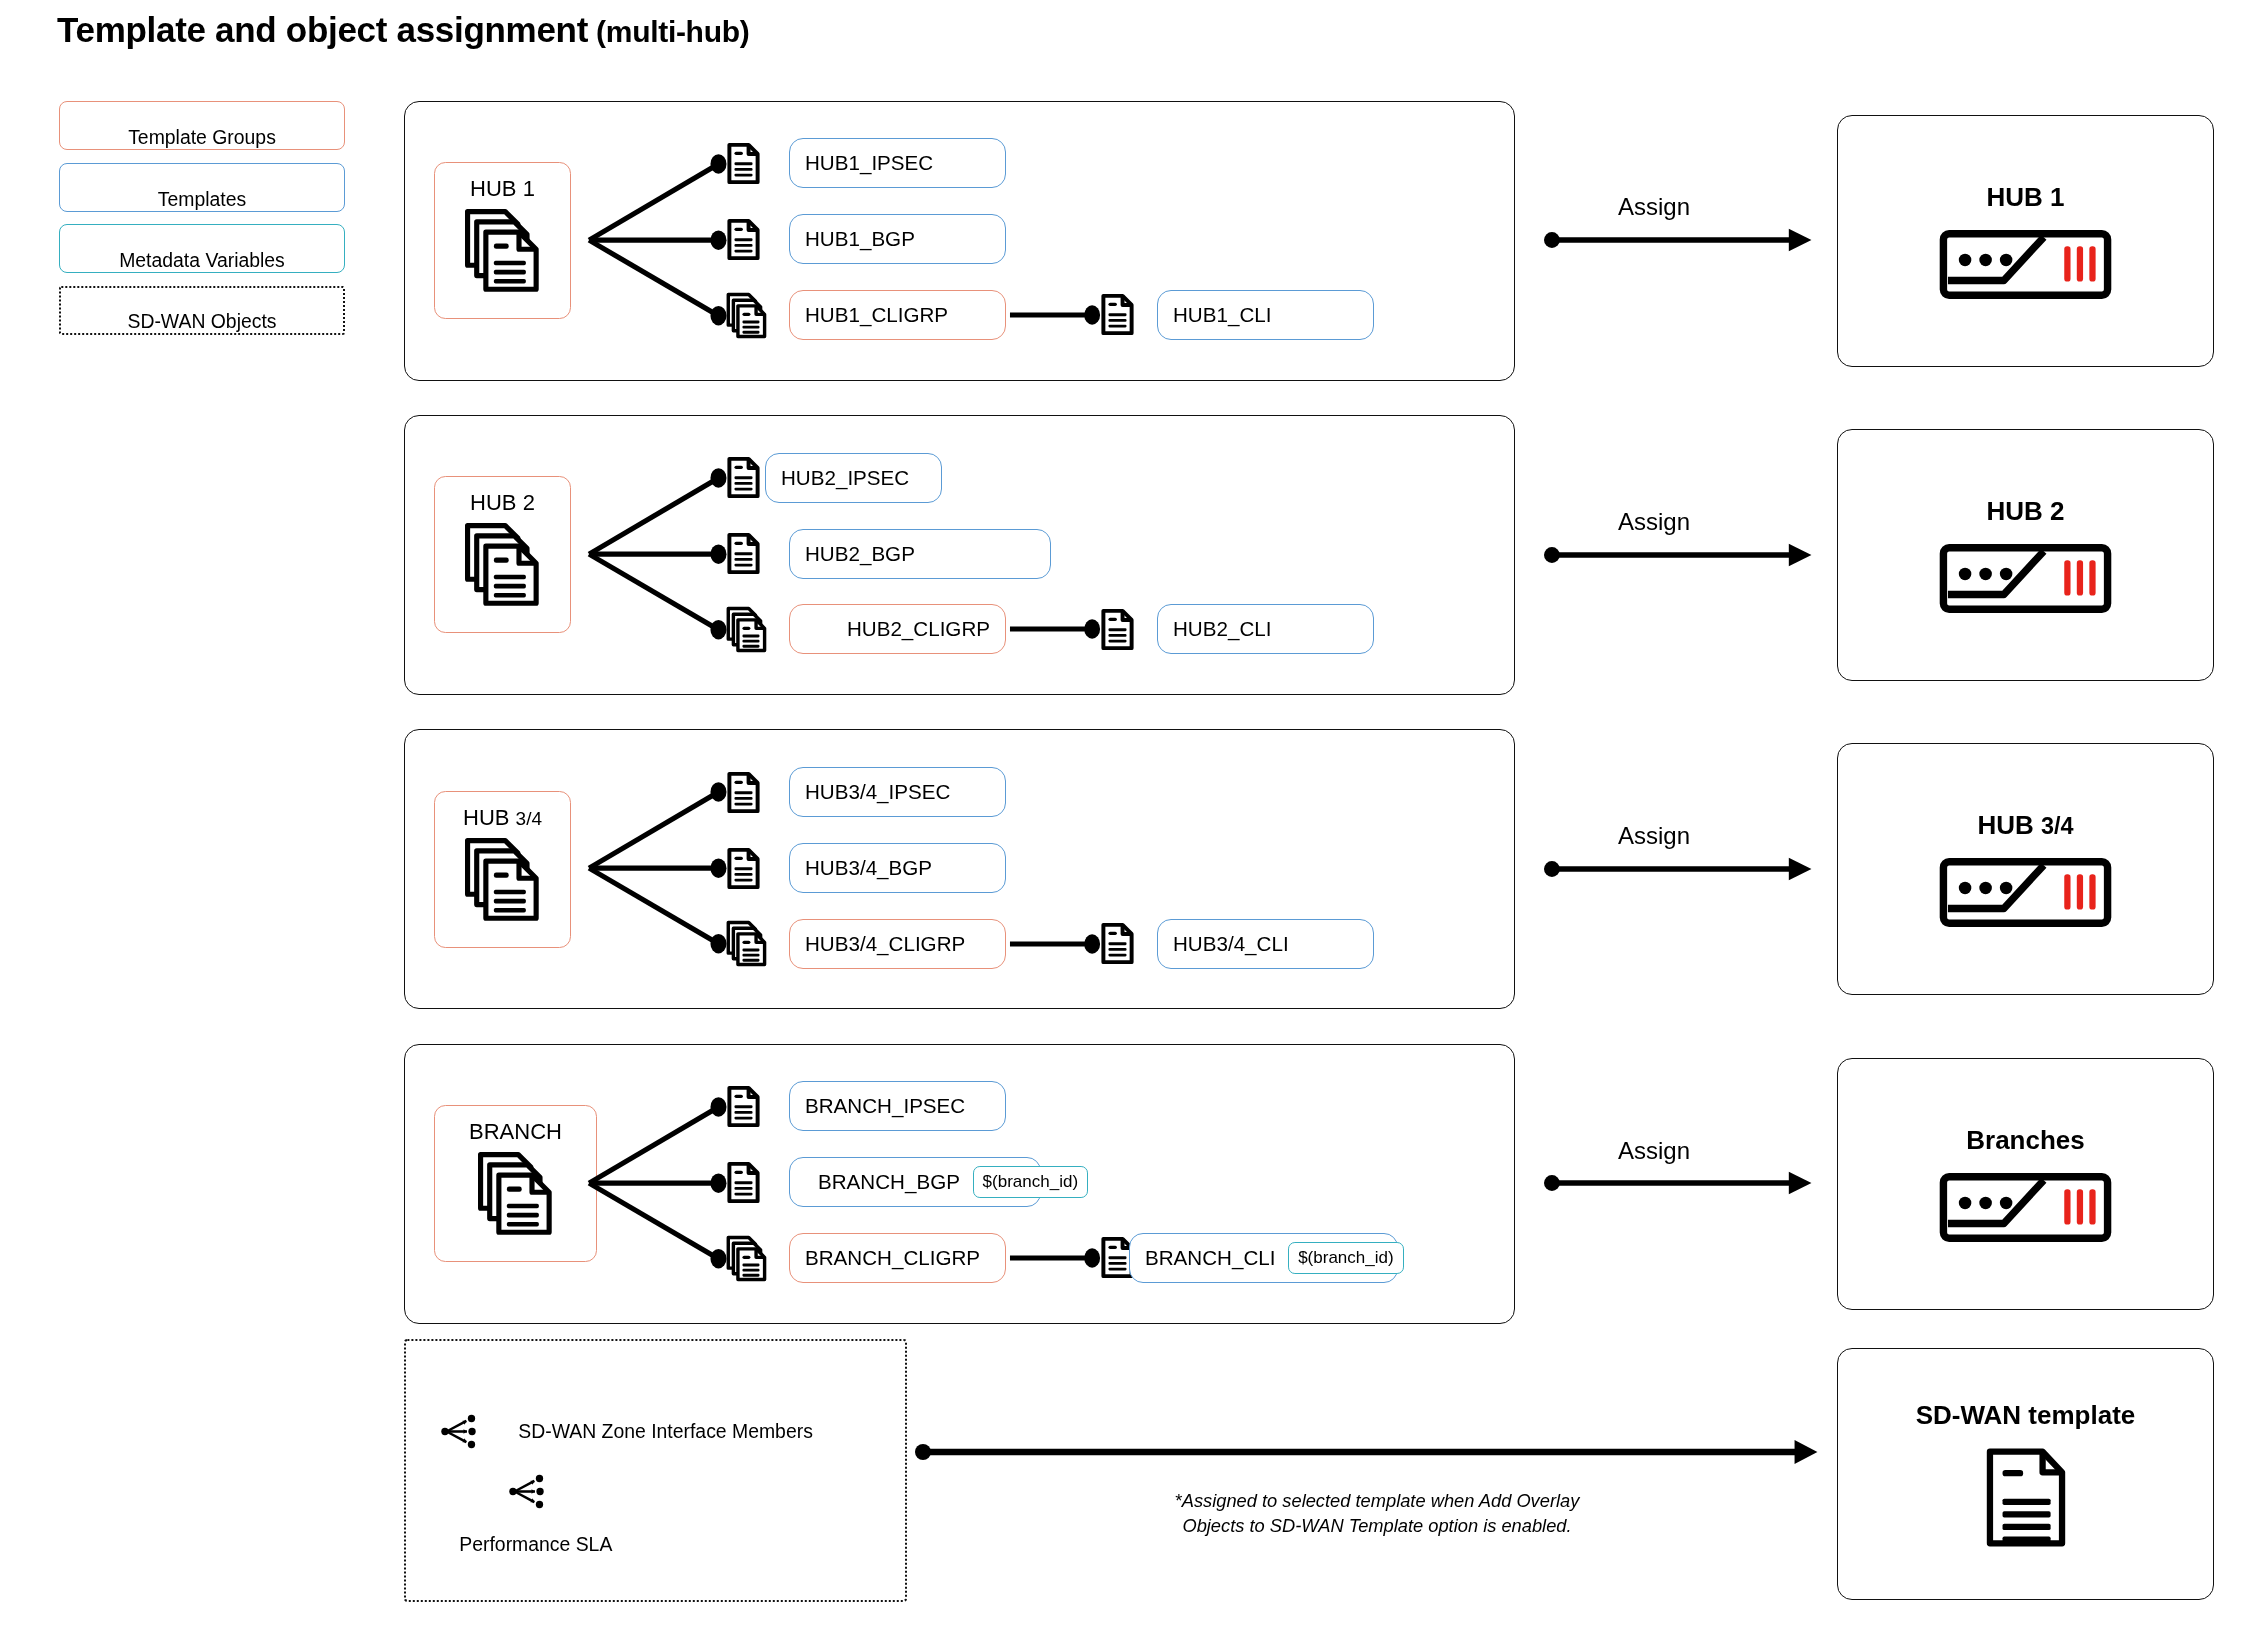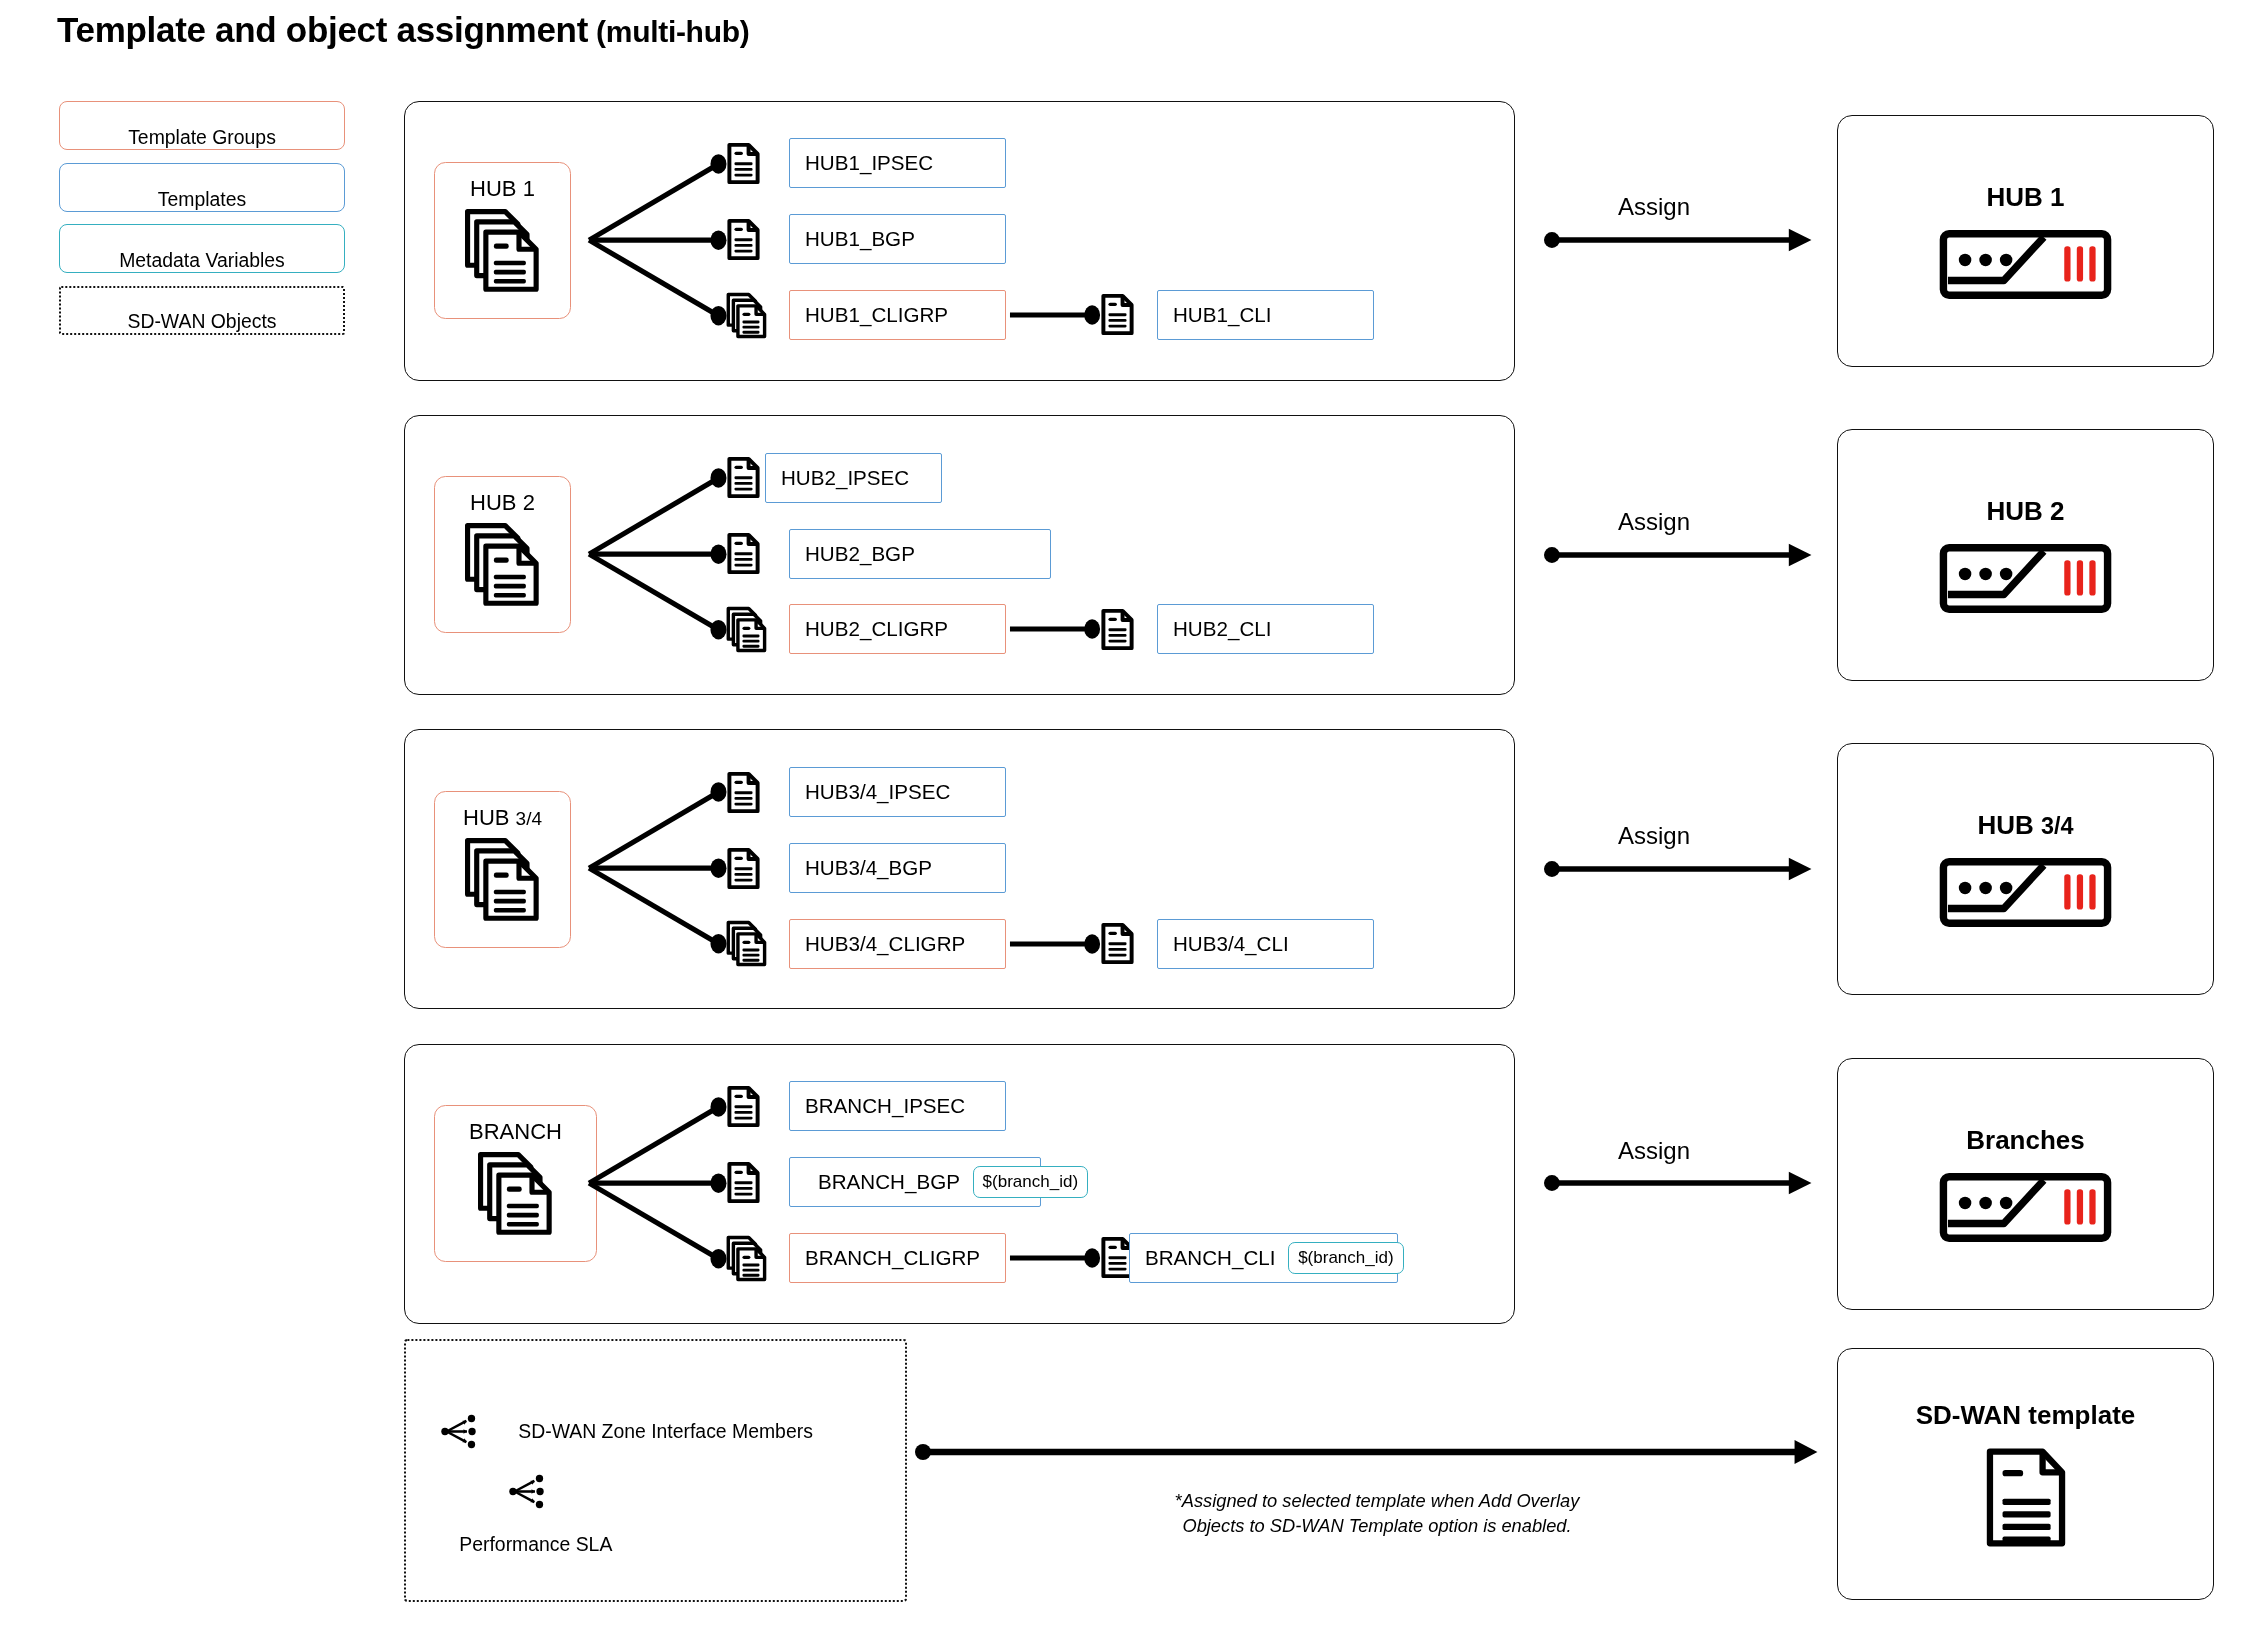--- a/index.html
+++ b/index.html
@@ -42,21 +42,21 @@
     border:1.7px solid #E8917A;border-radius:11.4px;box-sizing:border-box;
     display:flex;flex-direction:column;align-items:center;justify-content:flex-start;
     padding-top:15px;background:#fff;
   }
   .group-label{font-size:22px;white-space:nowrap;line-height:1;}
   .group-label .small{font-size:19px;}
   .group-icon{margin-top:8px;}
 
   
   .pill{
-    border-radius:2px;box-sizing:border-box;background:#fff;
+    border-radius:14px;box-sizing:border-box;background:#fff;
     display:flex;align-items:center;padding:0 15px;
     font-size:20.6px;white-space:nowrap;
   }
   .pill-blue{border:1.7px solid #5B9BD5;}
   .pill-salmon{border:1.7px solid #E8917A;}
   .metavar{
     border:1.7px solid #35AFC0;border-radius:6.9px;
     font-size:17px;padding:4.6px 9.1px;margin-left:12.6px;background:#fff;
     white-space:nowrap;
   }
@@ -272,21 +272,21 @@
     <path d="M4 4 H40 L52 16 V58 H4 Z" fill="#fff" stroke="#000" stroke-width="6" stroke-linejoin="round"></path>
     <path d="M13 14 H49 L61 26 V68 H13 Z" fill="#fff" stroke="#000" stroke-width="6" stroke-linejoin="round"></path>
     <path d="M21 24 H53 L68 39 V78 H21 Z" fill="#fff" stroke="#000" stroke-width="6" stroke-linejoin="round"></path>
     <path d="M53 24 V39 H68" fill="none" stroke="#000" stroke-width="6" stroke-linejoin="round"></path>
     <rect x="29" y="36" width="14" height="6" rx="3" fill="#000"></rect>
     <rect x="29" y="50" width="30" height="5" rx="2" fill="#000"></rect>
     <rect x="29" y="59" width="30" height="5" rx="2" fill="#000"></rect>
     <rect x="29" y="68" width="30" height="5" rx="2" fill="#000"></rect>
   </svg>
     </span>
-    <div class="abs pill pill-salmon" style="left:789px;top:604px;width:217px;height:50px;">
+    <div class="abs pill pill-salmon" style="left:789px;top:604px;width:217px;height:50px;justify-content:flex-end;">
                <span>HUB2_CLIGRP</span>
 
              </div>
     <svg class="abs" style="left:1006px;top:612px;" width="106" height="34" viewBox="0 0 185 60">
              <path d="M6 30 L149 30" stroke="#000" stroke-width="9"></path>
              <ellipse cx="151" cy="30" rx="14" ry="17" fill="#000"></ellipse>
            </svg>
     <span class="abs" style="left:1100px;top:608px;">
       <svg width="35" height="43" viewBox="0 0 62 76">
     <path d="M6 5 H40 L56 21 V71 H6 Z" fill="#fff" stroke="#000" stroke-width="7" stroke-linejoin="round"></path>

